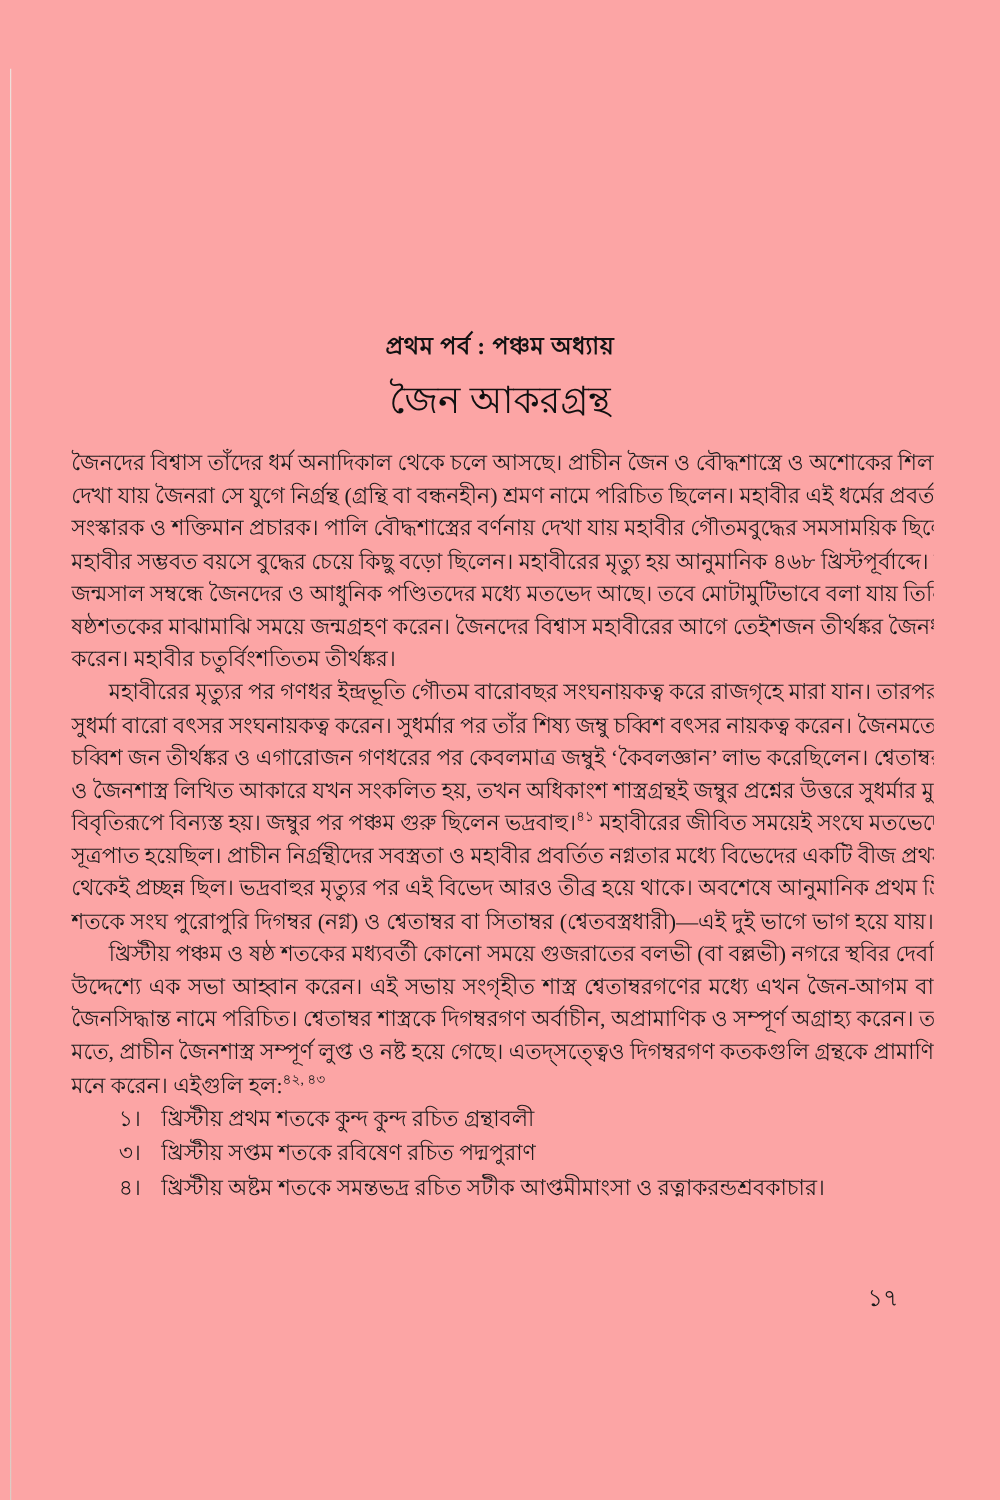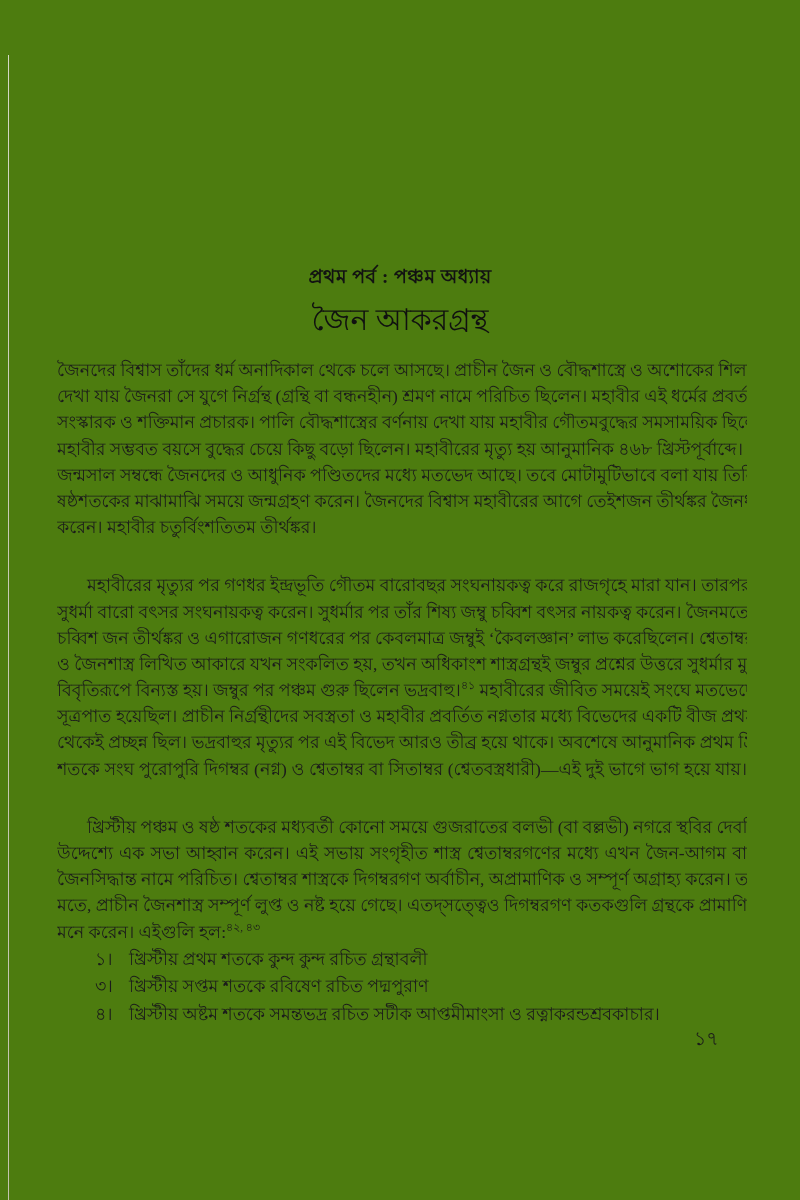--- a/index.html
+++ b/index.html
@@ -5,21 +5,21 @@
   html, body { margin: 0; padding: 0; }
   body {
     width: 800px; height: 1200px;
     background: #ffffff;
     font-family: "Liberation Serif", "DejaVu Serif", serif;
     position: relative;
     overflow: hidden;
   }
   .page {
     position: absolute; inset: 0;
-    background: #4d7c0f;
+    background: #fca5a5;
     color: #1b1b1b;
   }
   .edge-line {
     position: absolute; left: 8px; top: 55px;
     width: 1px; height: 1145px;
     background: linear-gradient(to bottom, #ece9e4 0%, #ddd8d1 45%, #d8d2c9 100%);
     opacity: .85;
   }
   .part-heading {
     position: absolute; top: 262px; left: 0; width: 100%;
@@ -40,21 +40,21 @@
   }
   .para { margin: 0; }
   .line {
     height: 26.2px; line-height: 26.2px;
     text-align: justify;
     -moz-text-align-last: justify;
     text-align-last: justify;
     overflow: hidden;
     white-space: nowrap;
   }
-  .line.indent { text-indent: 30px; margin-top: 32px; }
+  .line.indent { text-indent: 30px; }
   .line.short {
     text-align: left;
     -moz-text-align-last: left;
     text-align-last: left;
   }
   sup {
     font-size: 11px;
     line-height: 0;
     vertical-align: super;
   }

